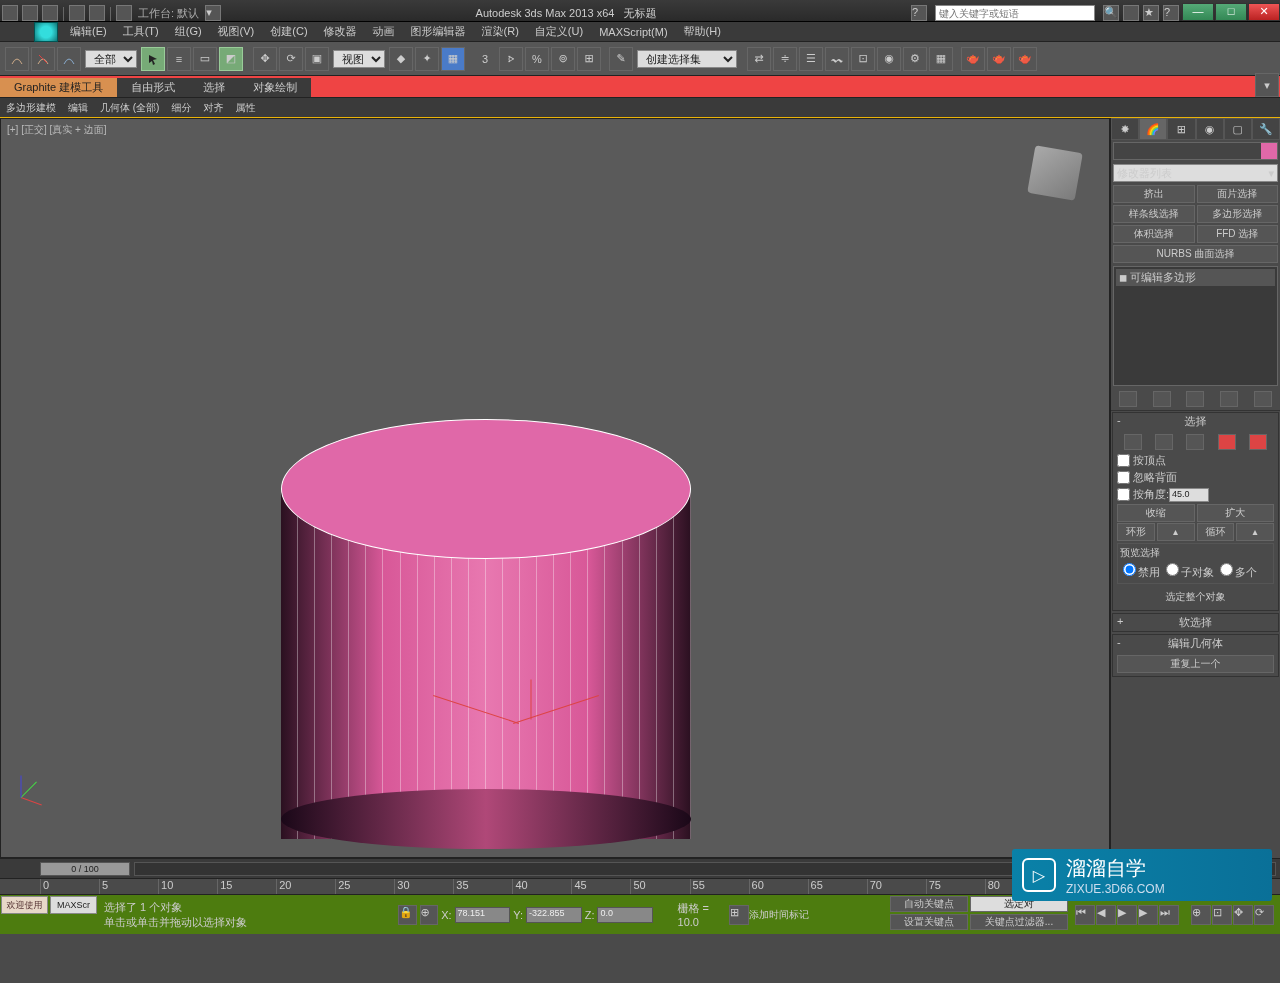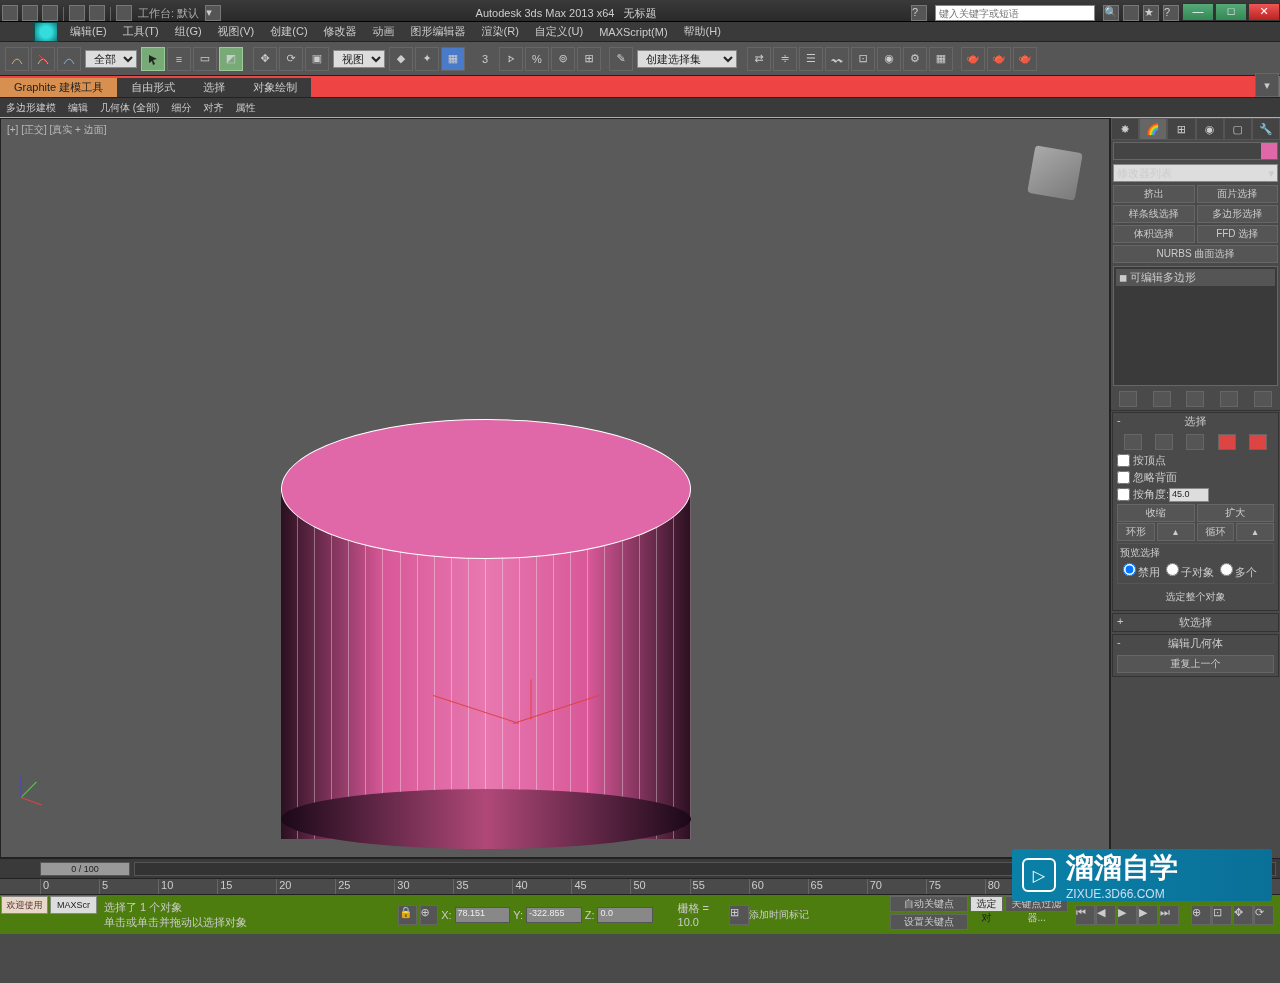--- a/index.html
+++ b/index.html
@@ -82,21 +82,21 @@
 .status-btn{height:18px;background:#ddd;border:1px solid #888;margin:1px;flex:1}
 .status-msg{flex:0 0 300px;padding:2px 6px;font-size:10px;display:flex;flex-direction:column;justify-content:center}
 .status-coords{display:flex;align-items:center;gap:3px;flex:1}
 .coord-box{width:60px;height:16px;background:#888;border:1px solid #555;color:#eee;font-size:9px;padding:0 2px}
 .trans-btns{display:flex;align-items:center;gap:1px;padding:0 6px}
 .trans-btn{width:20px;height:20px;background:#555;border:1px solid #666}
 .auto-key{height:16px;background:#555;border:1px solid #666;padding:0 4px;margin:1px;font-size:10px;text-align:center}
 .watermark{position:absolute;right:8px;bottom:82px;width:260px;height:52px;background:linear-gradient(90deg,#0a81a8,#0a7098);display:flex;align-items:center;padding:0 10px;border-radius:3px}
 .wm-icon{width:34px;height:34px;border:2px solid #fff;border-radius:6px;display:flex;align-items:center;justify-content:center;color:#fff;font-size:16px}
 .wm-text{margin-left:10px}
-.wm-text .t1{color:#fff;font-size:28px;font-weight:bold}
+.wm-text .t1{color:#fff;font-size:20px;font-weight:normal}
 .wm-text .t2{color:#cde;font-size:12px;margin-top:0}
 svg{display:block}
 </style>
 </head>
 <body>
 
 <div class="titlebar">
   <span class="tb-btn"></span>
   <span class="tb-btn"></span>
   <span class="tb-btn"></span>
@@ -416,21 +416,21 @@
   <div style="display:flex;flex-direction:column;width:160px">
     <div style="display:flex;flex:1;align-items:center">
       <div class="trans-btn">⊞</div>
       <span style="font-size:10px">添加时间标记</span>
     </div>
   </div>
   <div style="display:flex;flex-direction:column;width:80px">
     <div class="auto-key">自动关键点</div>
     <div class="auto-key">设置关键点</div>
   </div>
-  <div style="display:flex;width:100px">
+  <div style="display:flex;flex-direction:column;width:100px">
     <div class="auto-key" style="background:#ddd;color:#222">选定对</div>
     <div class="auto-key">关键点过滤器...</div>
   </div>
   <div class="trans-btns">
     <div class="trans-btn">⏮</div>
     <div class="trans-btn">◀</div>
     <div class="trans-btn">▶</div>
     <div class="trans-btn">▶</div>
     <div class="trans-btn">⏭</div>
   </div>

